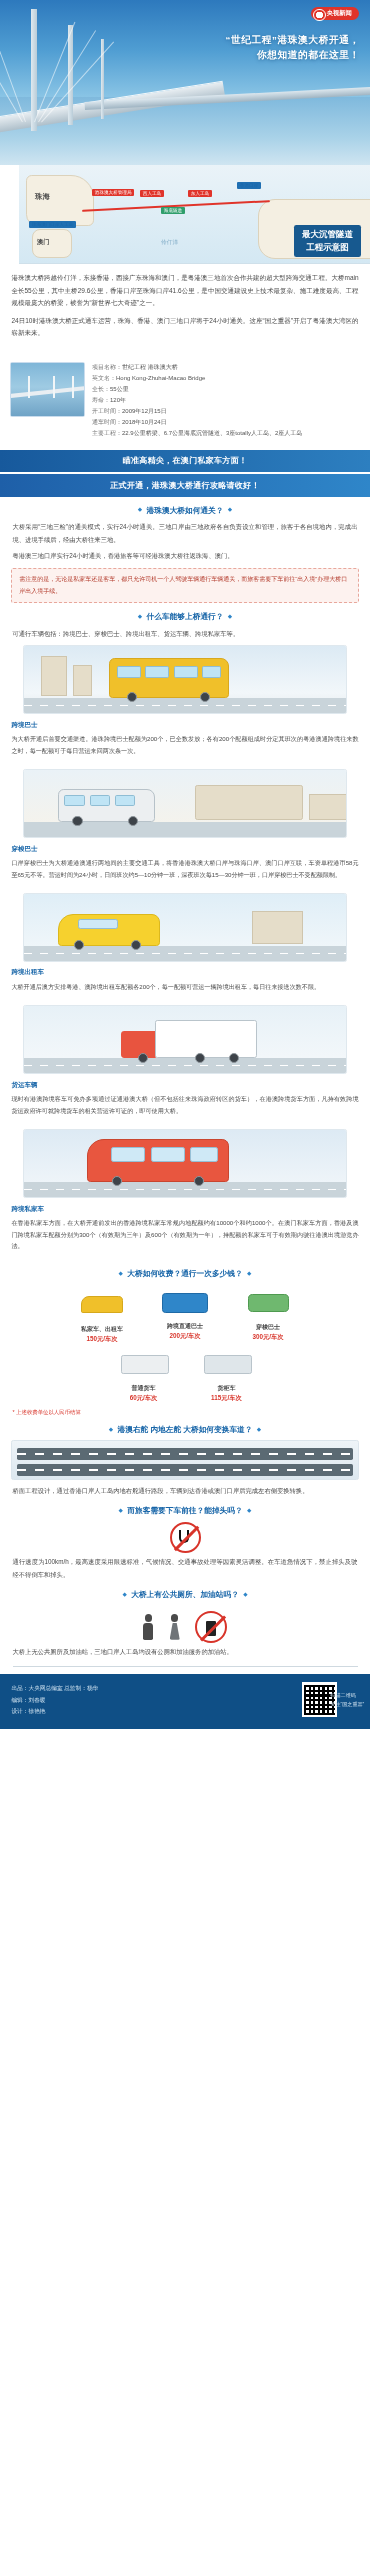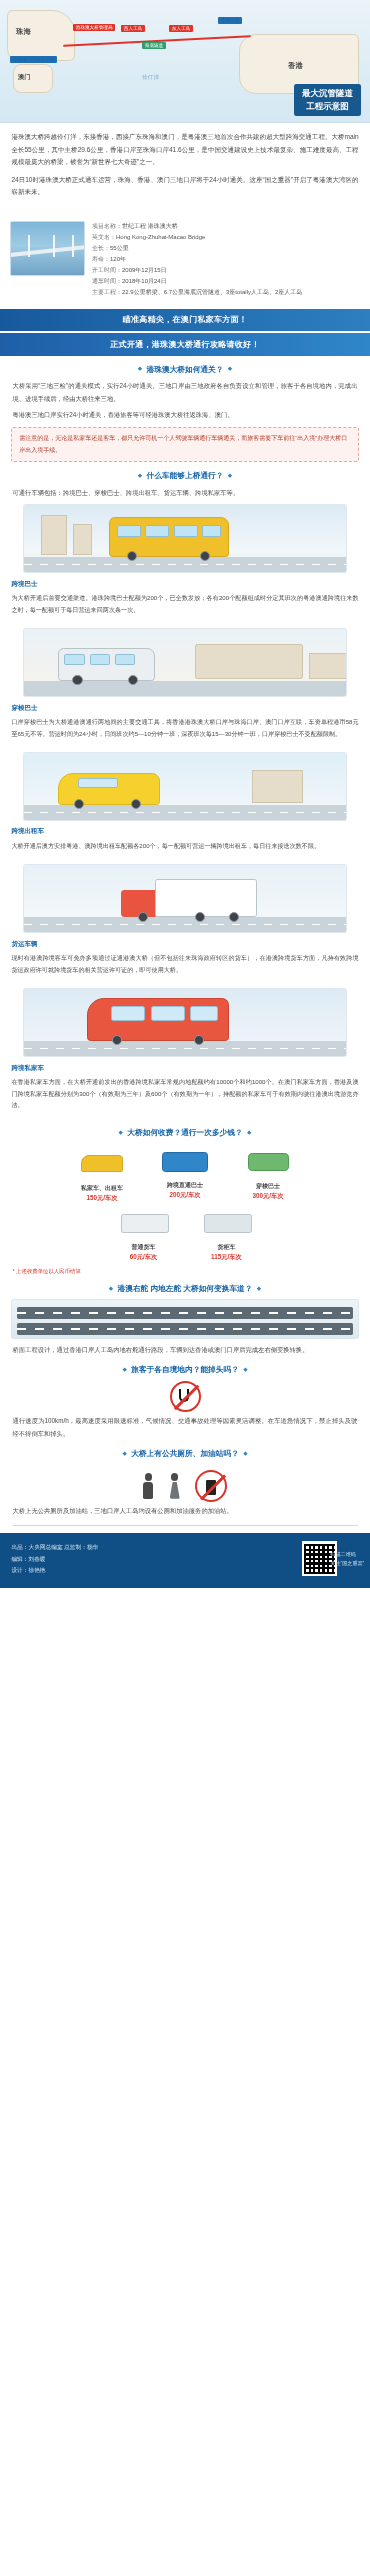--- a/index.html
+++ b/index.html
@@ -63,24 +63,25 @@
   .logo-badge::before{
     content: ""; position: absolute; left: 2.8px; top: 2.3px;
     width: 10.2px; height: 10.2px; border-radius: 50%;
     background: radial-gradient(circle at 50% 50%, #ffffff 0 45%, #e0342a 46% 100%);
     border: 1.1px solid #fff;
   }
 
   
   .mapblock {
     position: relative;
-    height: 123px;
+    height: 99px;
     background: linear-gradient(180deg,#eaf3f8 0%, #d4e8f3 100%);
     border-bottom: 0.6px solid #cfe0ea;
     overflow: hidden;
+    margin-left: 19px;
   }
   .landmass {
     position: absolute; background: #f4efe2; border: 0.6px solid #dcd2bb;
   }
   .land-zh { left: 6.8px; top: 10.2px; width: 68px; height: 51px; border-radius: 5.7px 23px 5.7px 11.4px; }
   .land-mc { left: 12.5px; top: 64px; width: 40px; height: 28.5px; border-radius: 8px; }
   .land-hk { left: 239px; top: 34px; width: 120px; height: 60px; border-radius: 17px 5.7px 5.7px 17px; }
   .sea-label { position: absolute; color: #7aa8c4; font-size: 5.7px; }
   .map-name { position: absolute; font-size: 7.4px; color: #4b4b4b; font-weight: bold; }
   .map-tag {
@@ -269,20 +270,40 @@
   }
   .qr-cap { position: absolute; right: 5.7px; top: 17px; font-size: 5.1px; color: #cfe2f0; line-height: 1.6; }
   .divider-line { height: 0.6px; background: #cfd9e0; margin: 8px 12.5px 0; }
   .blue { color: #1765a8; }
 </style>
 </head>
 <body>
 
 <div class="page">
 
+  <div class="hero">
+    <div class="hero-sky"></div>
+    <div class="hero-sea"></div>
+    <div class="deck"></div>
+    <div class="deck2"></div>
+    <div class="pylon p1"></div>
+    <div class="pylon p2"></div>
+    <div class="pylon p3"></div>
+    <div class="cable" style="left:34px;bottom:43px;height:108px;transform:rotate(22deg);"></div>
+    <div class="cable" style="left:38px;bottom:43px;height:108px;transform:rotate(32deg);"></div>
+    <div class="cable" style="left:41px;bottom:43px;height:108px;transform:rotate(42deg);"></div>
+    <div class="cable" style="left:25px;bottom:43px;height:108px;transform:rotate(-20deg);"></div>
+    <div class="cable" style="left:21.6px;bottom:43px;height:108px;transform:rotate(-30deg);"></div>
+
+    <div class="logo-badge">央视新闻</div>
+    <div class="hero-title">
+      <span class="l1">“世纪工程”港珠澳大桥开通，</span>
+      <span class="l2">你想知道的都在这里！</span>
+    </div>
+  </div>
 
   <div class="mapblock">
     <div class="landmass land-zh"></div>
     <div class="landmass land-mc"></div>
     <div class="landmass land-hk"></div>
 
     <div class="map-name" style="left:16px;top:27px;">珠海</div>
     <div class="map-name" style="left:18px;top:73px;font-size:6.3px;">澳门</div>
     <div class="map-name" style="left:288px;top:61px;">香港</div>
     <div class="sea-label" style="left:142px;top:74px;">伶仃洋</div>
@@ -483,21 +504,21 @@
   <div class="road-ill">
     <div class="lane-strip" style="top:6.8px;"></div>
     <div class="lane-mark" style="top:12px;"></div>
     <div class="lane-strip" style="top:23px;"></div>
     <div class="lane-mark" style="top:28px;"></div>
   </div>
   <div class="qbody">
     <p>桥面工程设计，通过香港口岸人工岛内地右舵通行路段，车辆到达香港或澳门口岸后完成左右侧变换转换。</p>
   </div>
 
-  <div class="qhead">旅客于各自境地内？能掉头吗？</div>
+  <div class="qhead">而旅客需要下车前往？能掉头吗？</div>
   <div>
     <div class="noturn">
       <div class="arrowU"></div>
     </div>
   </div>
   <div class="qbody">
     <p>通行速度为100km/h，最高速度采用限速标准，气候情况、交通事故处理等因素灵活调整。在车道急情况下，禁止掉头及驶经不得倒车和掉头。</p>
   </div>
 
   <div class="qhead">大桥上有公共厕所、加油站吗？</div>

